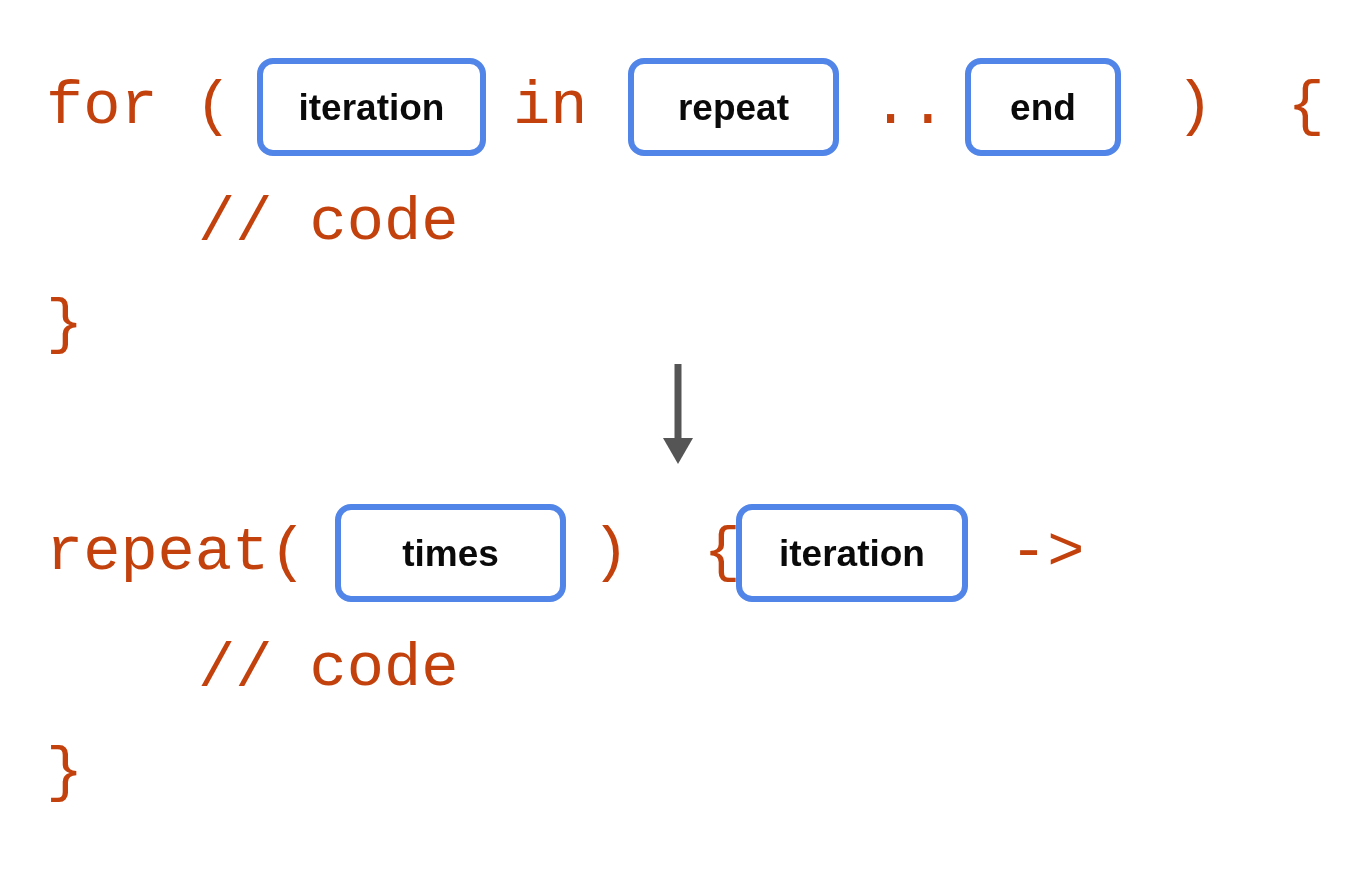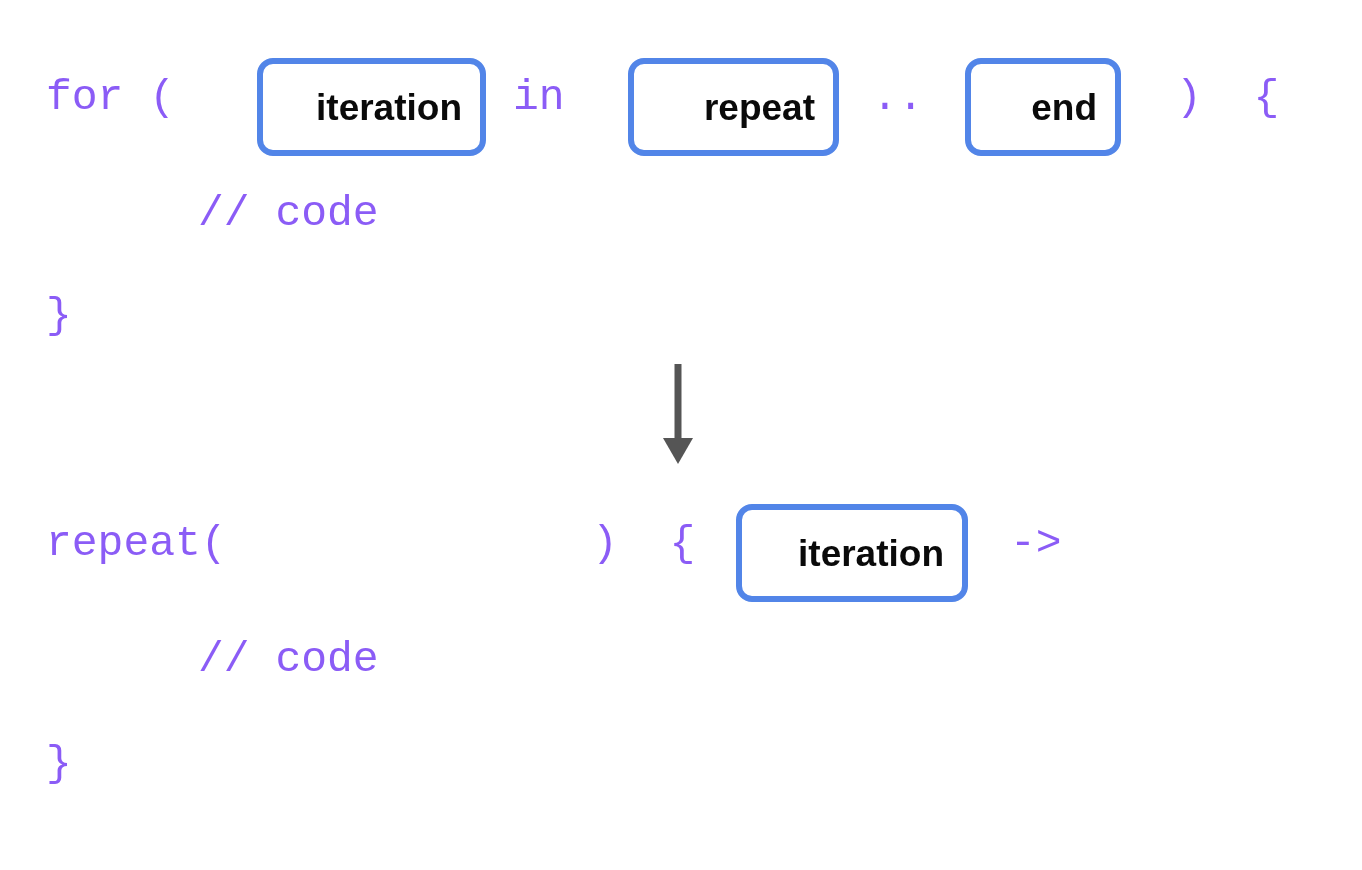--- a/index.html
+++ b/index.html
@@ -16,34 +16,34 @@
     font-family: "Liberation Mono", "DejaVu Sans Mono", monospace;
     -webkit-font-smoothing: antialiased;
   }
 
   
   .abs { position: absolute; }
 
   
   .code {
     font-family: "Liberation Mono", "DejaVu Sans Mono", monospace;
-    font-size: 43px;
+    font-size: 62px;
     font-weight: 400;
     line-height: 1;
-    color: #8b5cf6;
+    color: #c2410c;
     white-space: pre;
     letter-spacing: 0px;
   }
 
   
   .chip {
     box-sizing: border-box;
     display: flex;
     align-items: center;
-    justify-content: flex-end;
+    justify-content: center;
     background: #ffffff;
     border: 6px solid #5285e8;
     border-radius: 16px;
     padding: 0 18px;
   }
   .chip-label {
     font-family: "Liberation Sans", "DejaVu Sans", sans-serif;
     font-weight: 700;
     font-size: 37px;
     line-height: 1;
@@ -89,20 +89,23 @@
   <svg width="40" height="110" viewBox="0 0 40 110" aria-hidden="true">
     <line x1="20" y1="4" x2="20" y2="82" stroke="#555555" stroke-width="7"></line>
     <polygon points="20,104 5,78 35,78" fill="#555555"></polygon>
   </svg>
 </div>
 
 <div class="abs" style="left:0; top:480px; width:1346px; height:390px;">
 
   <span class="abs code" style="left:46px; top:42px;">repeat(</span>
 
+  <div class="abs chip" style="left:335px; top:24px; width:231px; height:98px;">
+    <span class="chip-label">times</span>
+  </div>
 
   <span class="abs code" style="left:592px; top:42px;">)  {</span>
 
   <div class="abs chip" style="left:736px; top:24px; width:232px; height:98px;">
     <span class="chip-label">iteration</span>
   </div>
 
   <span class="abs code" style="left:1010px; top:42px;">-&gt;</span>
 
   <span class="abs code" style="left:198px; top:158px;">// code</span>

